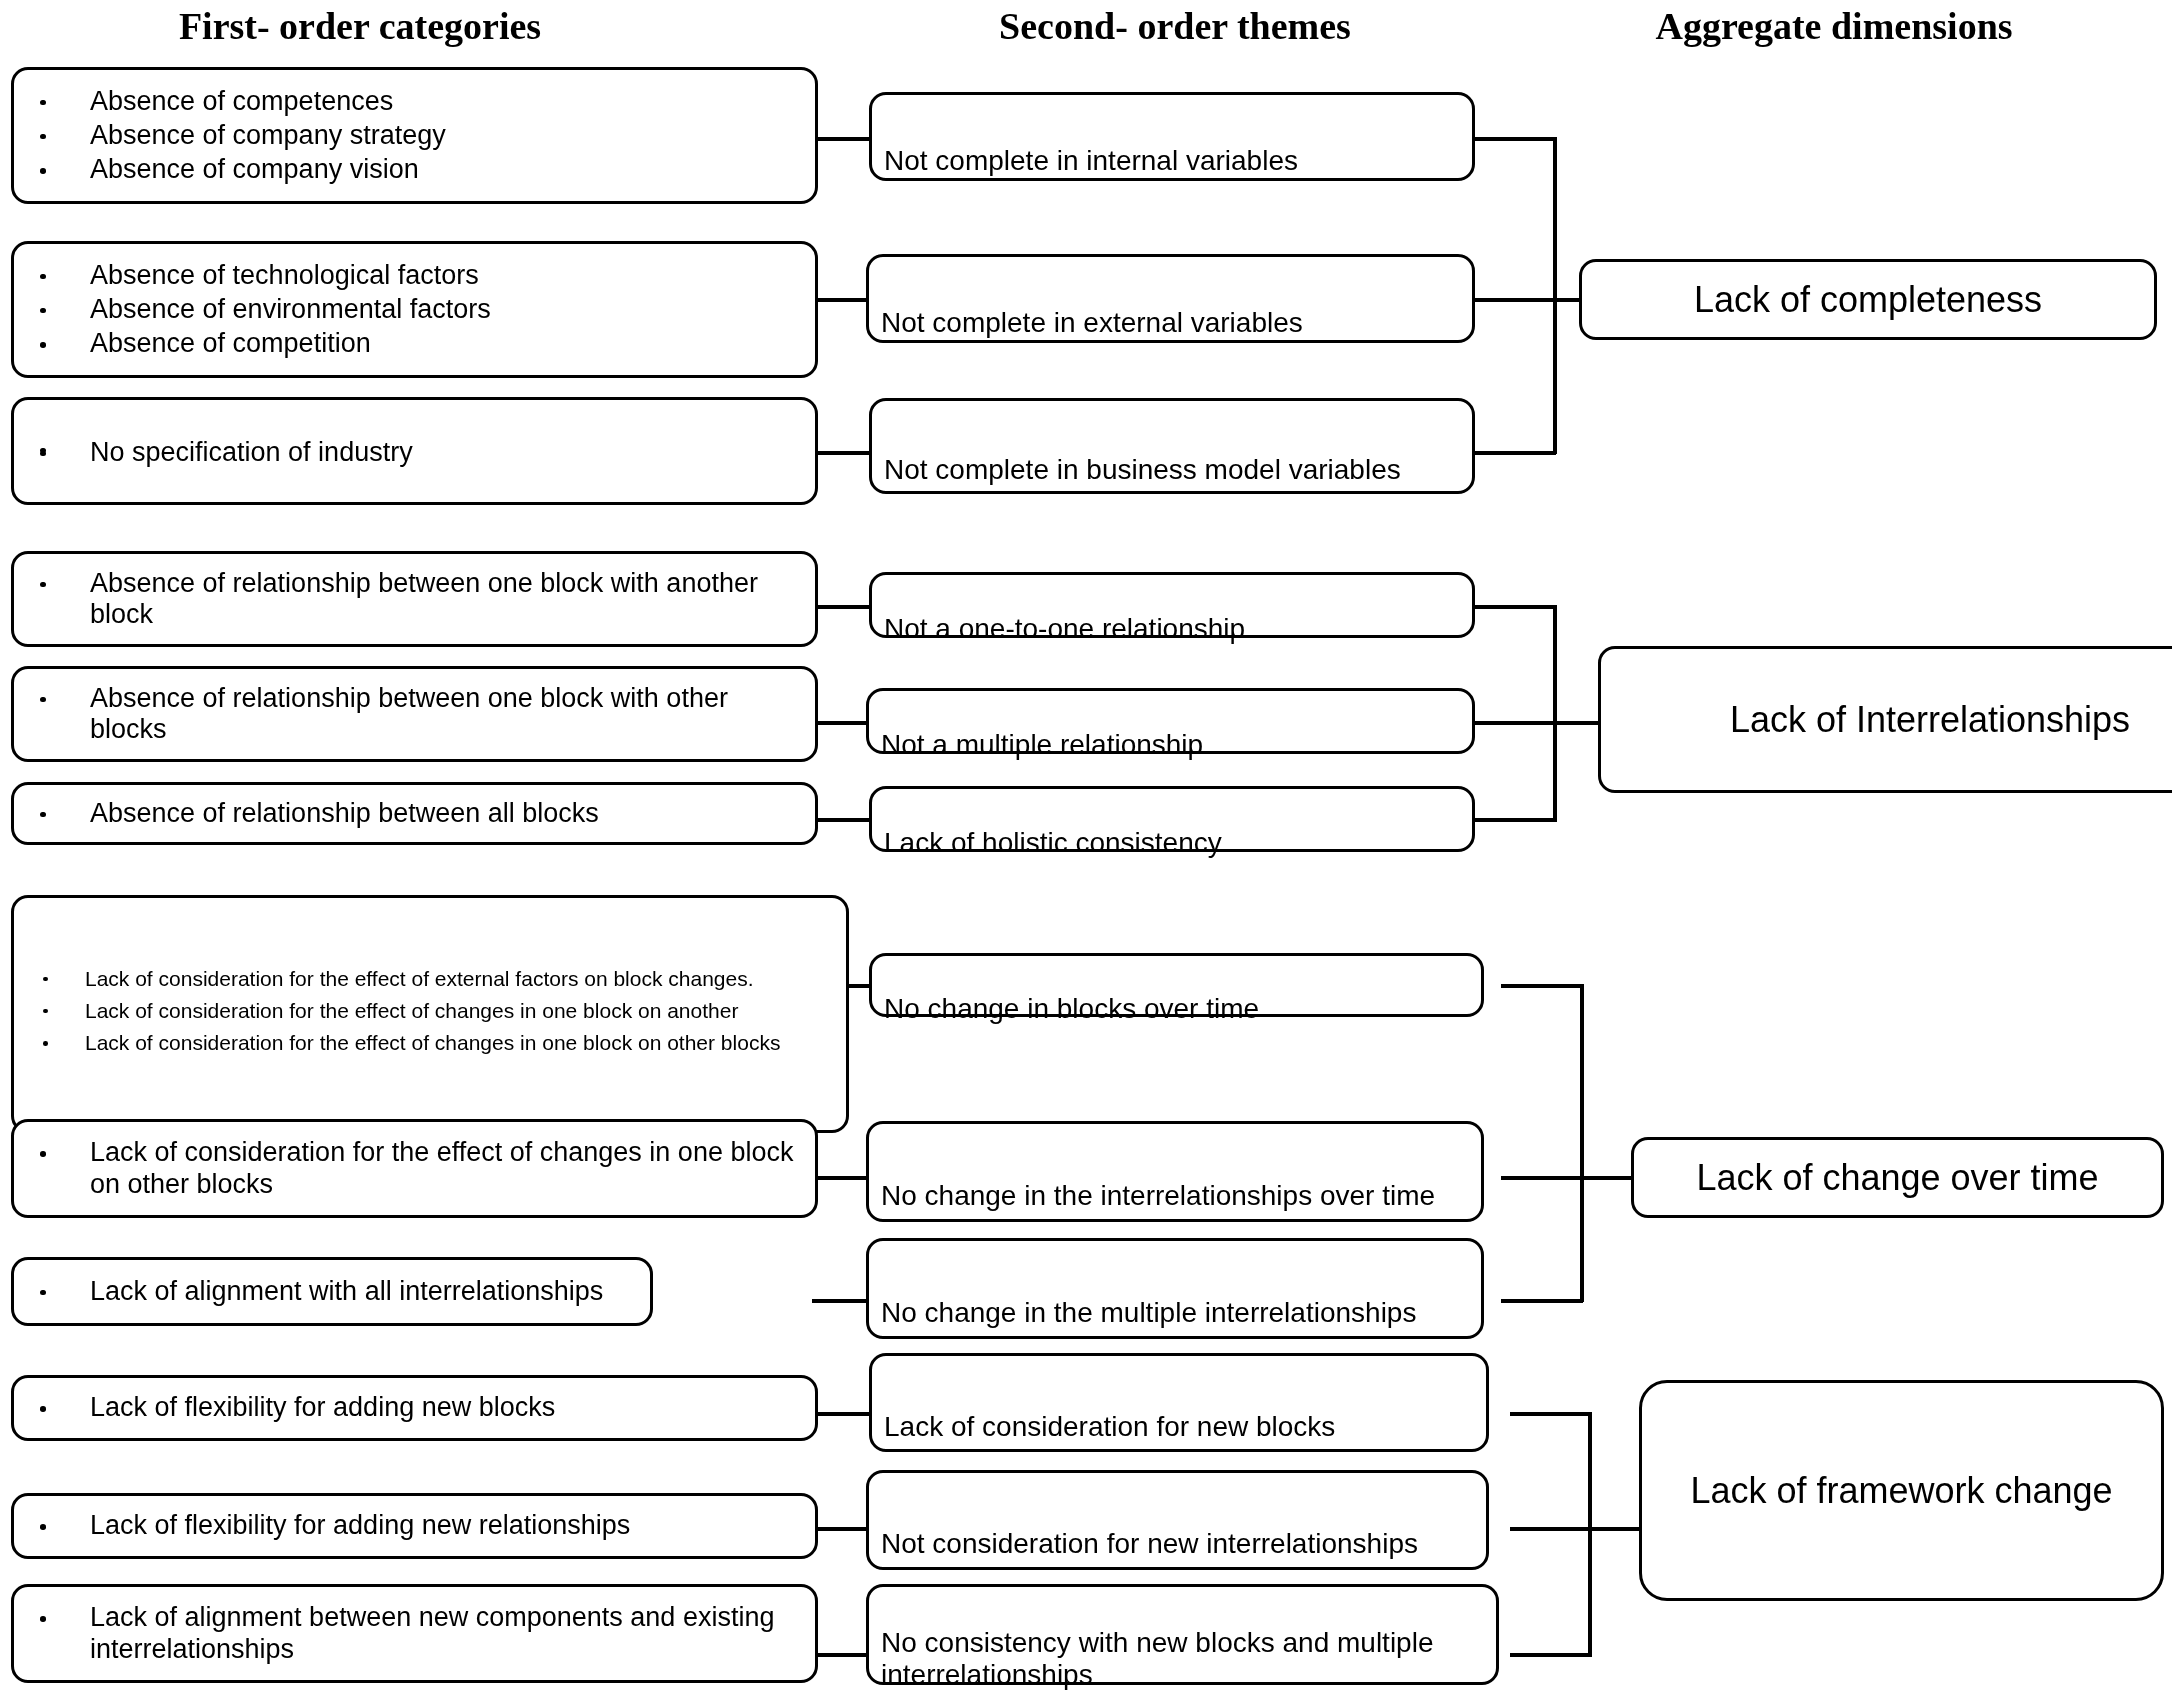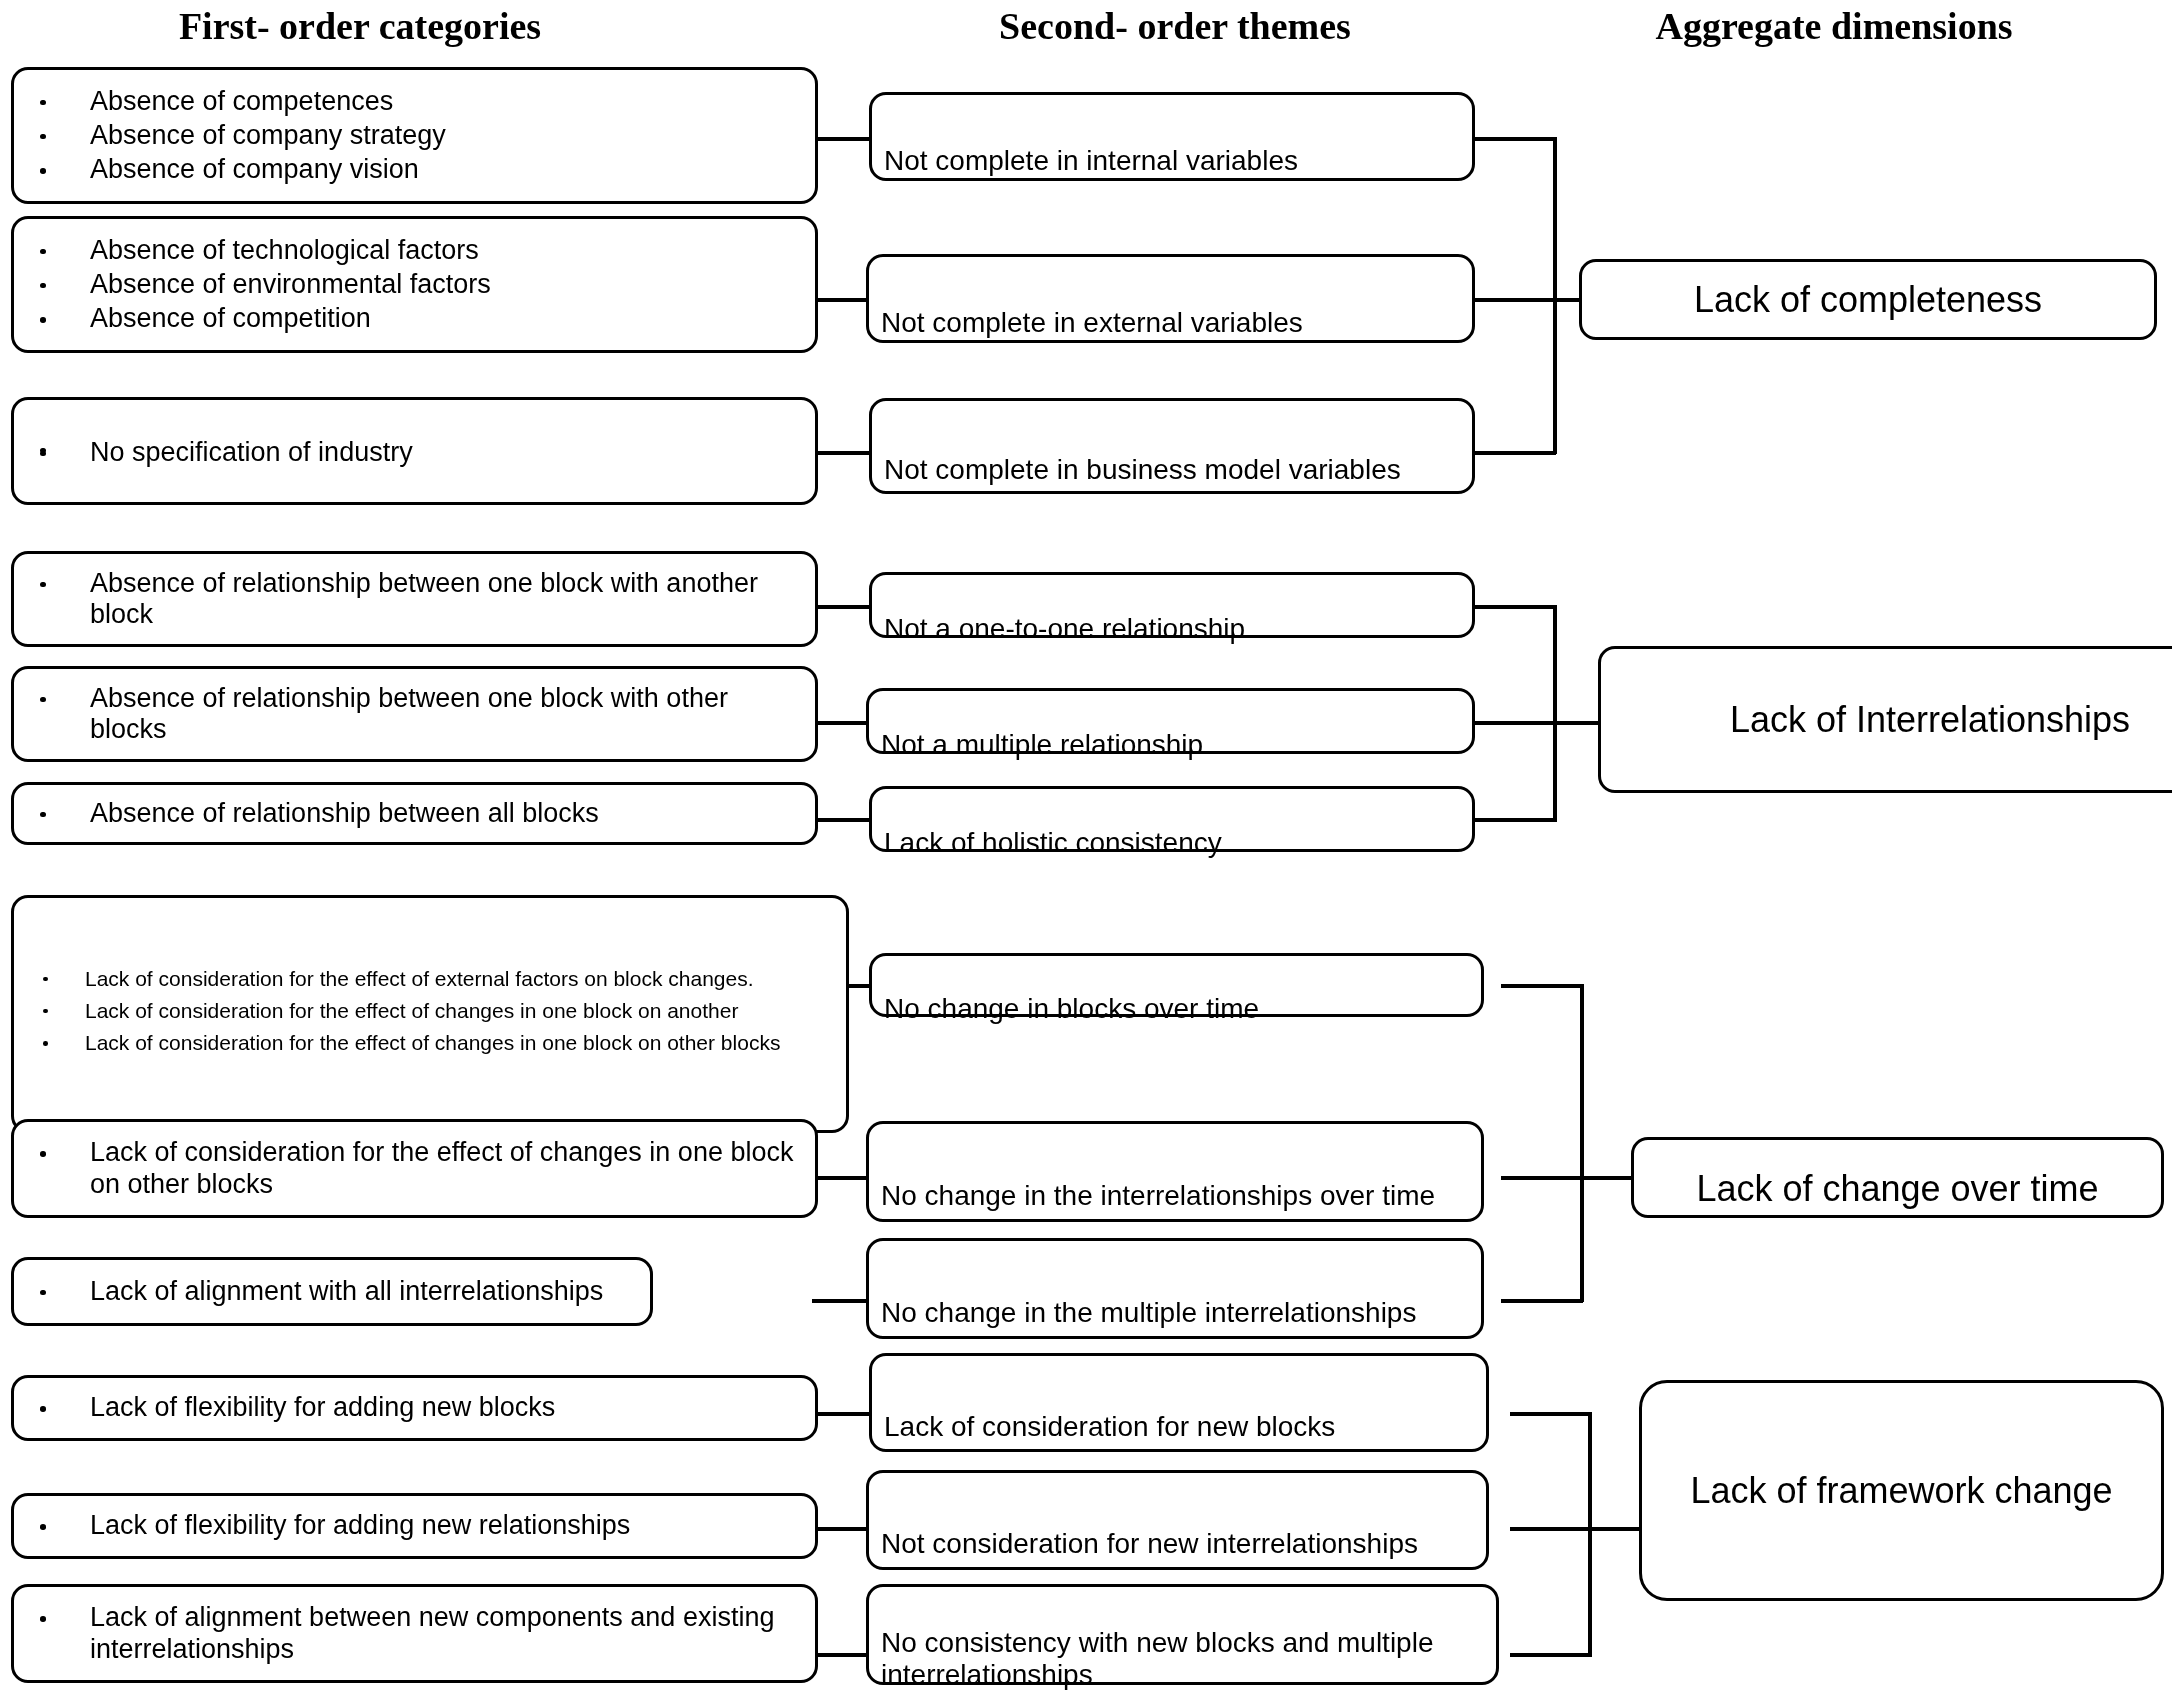--- a/index.html
+++ b/index.html
@@ -129,21 +129,21 @@
   <div class="ln h" style="left:1588px;top:1527px;width:56px;"></div>
 
   <div class="box c1" id="fo1" style="left:11px;top:67px;width:807px;height:137px;">
     <ul class="bl">
       <li><span class="dot"></span><span>Absence of competences</span></li>
       <li><span class="dot"></span><span>Absence of company strategy</span></li>
       <li><span class="dot"></span><span>Absence of company vision</span></li>
     </ul>
   </div>
 
-  <div class="box c1" id="fo2" style="left:11px;top:216px;width:807px;height:137px;">
+  <div class="box c1" id="fo2" style="left:11px;top:241px;width:807px;height:137px;">
     <ul class="bl">
       <li><span class="dot"></span><span>Absence of technological factors</span></li>
       <li><span class="dot"></span><span>Absence of environmental factors</span></li>
       <li><span class="dot"></span><span>Absence of competition</span></li>
     </ul>
   </div>
 
   <div class="box c1" id="fo3" style="left:11px;top:397px;width:807px;height:108px;">
     <ul class="bl">
       <li><span class="dot"></span></li>
@@ -246,21 +246,21 @@
   <div class="box c2" id="so12" style="left:866px;top:1584px;width:633px;height:101px;">
     <div class="lbl">No consistency with new blocks and multiple interrelationships</div>
   </div>
 
   <div class="box c3" id="ag1" style="left:1579px;top:259px;width:578px;height:81px;">
     <div class="lbl">Lack of completeness</div>
   </div>
   <div class="box c3" id="ag2" style="left:1598px;top:646px;width:664px;height:147px;">
     <div class="lbl">Lack of Interrelationships</div>
   </div>
-  <div class="box c3" id="ag3" style="left:1631px;top:1137px;width:533px;height:81px;justify-content:flex-end;">
+  <div class="box c3" id="ag3" style="left:1631px;top:1137px;width:533px;height:81px;">
     <div class="lbl">Lack of change over time</div>
   </div>
   <div class="box c3" id="ag4" style="left:1639px;top:1380px;width:525px;height:221px;border-radius:28px;">
     <div class="lbl">Lack of framework change</div>
   </div>
 
 </div>
 
 
 </body></html>

